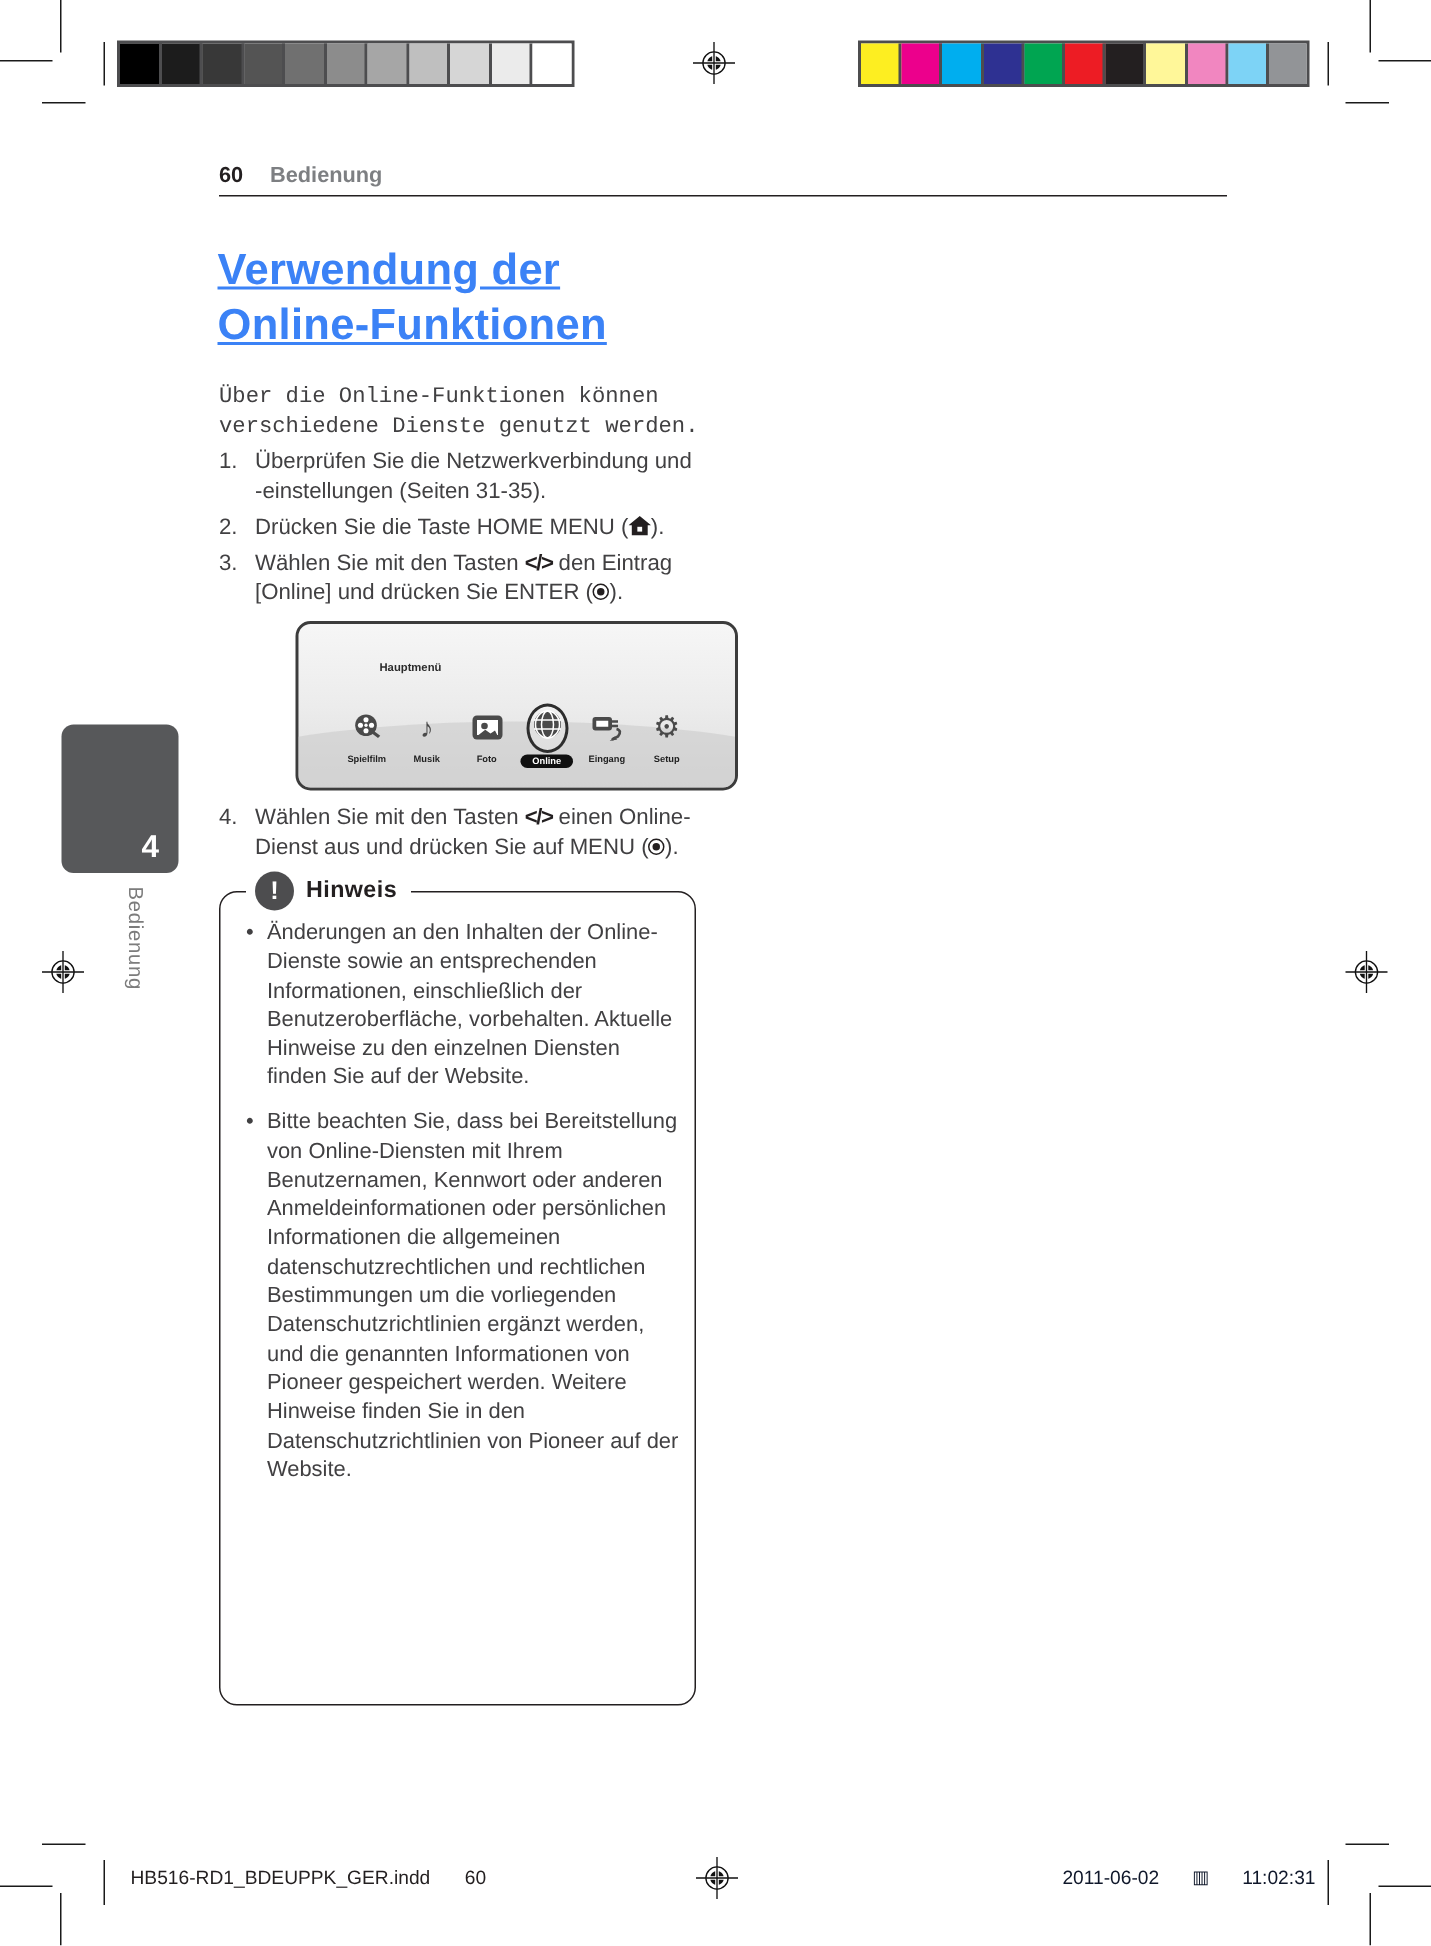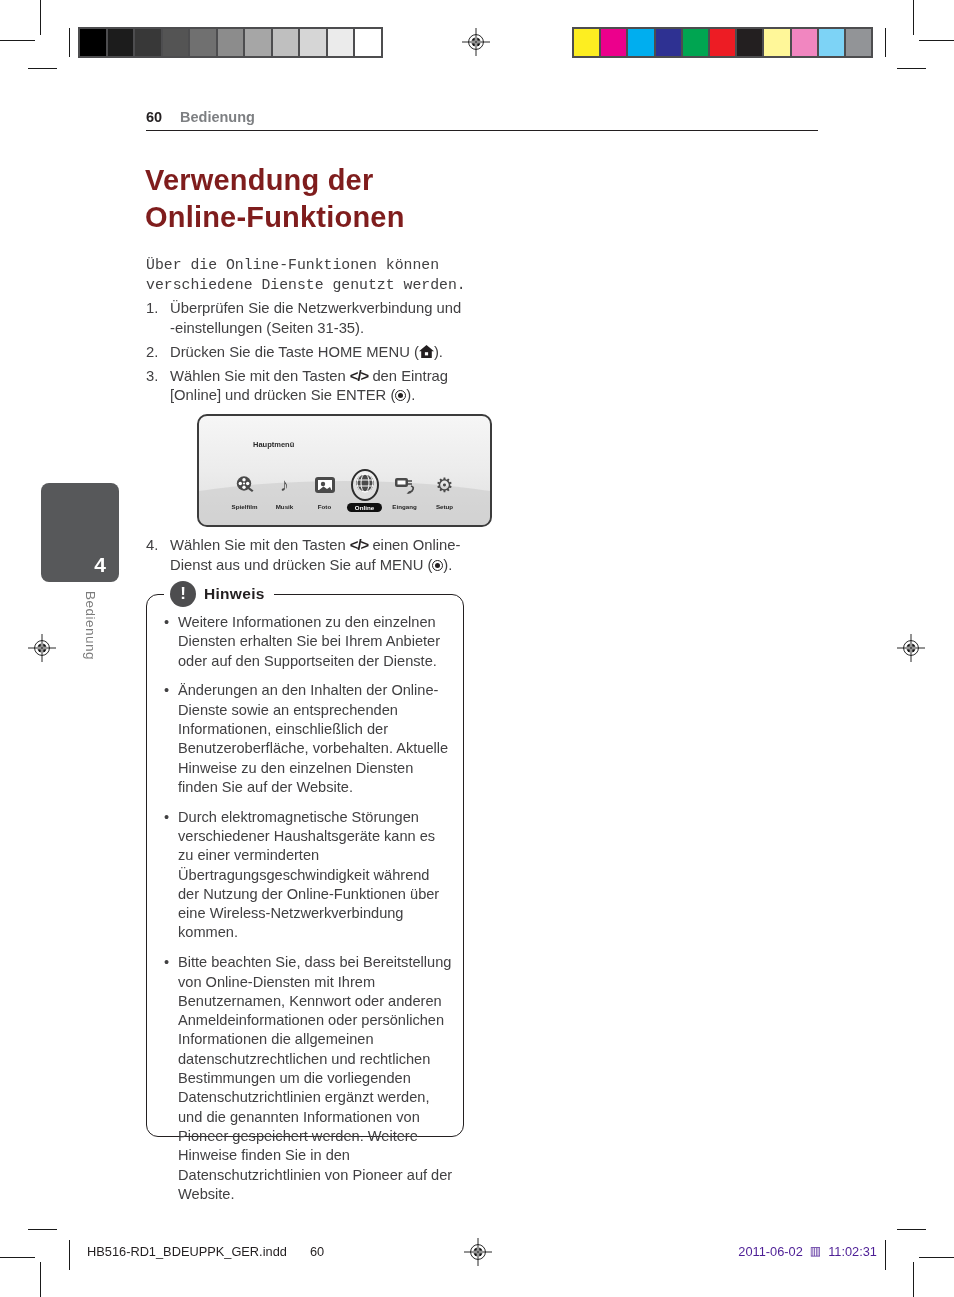--- a/index.html
+++ b/index.html
@@ -17,21 +17,21 @@
   #graybar{left:78px;top:27px;width:305px;height:31px;}
   #colorbar{left:572px;top:27px;width:301px;height:31px;}
 
   
   .hdr-num{left:146px;top:109px;font-size:14.5px;font-weight:bold;color:#231f20;}
   .hdr-sec{left:180px;top:109px;font-size:14.5px;font-weight:bold;color:#7d7f82;}
   .hdr-rule{left:146px;top:130px;width:672px;height:1px;background:#231f20;}
 
   
   .page-title{left:145px;top:162px;width:330px;font-size:29px;line-height:37px;
-    font-weight:bold;color:#7f1d1d;letter-spacing:.2px;}
+    font-weight:bold;color:#3b82f6;letter-spacing:.2px;text-decoration:underline;}
   .intro{left:146px;top:256px;width:322px;font-size:14.8px;line-height:19.5px;color:#414042;font-family:Liberation Mono, monospace;}
   .steps{left:146px;top:299px;width:320px;}
   .step{display:flex;margin-bottom:4.5px;font-size:14.8px;line-height:19.5px;color:#414042;}
   .step .num{width:24px;flex:none;}
   .step .txt{flex:1;}
   .keys{font-weight:bold;color:#231f20;letter-spacing:-1px;}
   .enter-icon{display:inline-block;width:9px;height:9px;border:1.8px solid #231f20;
     border-radius:50%;position:relative;top:1px;}
   .enter-icon i{position:absolute;left:2px;top:2px;right:2px;bottom:2px;background:#231f20;border-radius:50%;}
   .home-icon{display:inline-block;position:relative;top:1px;}
@@ -64,21 +64,21 @@
     font-size:14.6px;line-height:19.3px;color:#414042;}
   .note li:before{content:"•";position:absolute;left:0;top:0;color:#414042;}
 
   
   .tab{left:41px;top:483px;width:78px;height:99px;background:#57585a;border-radius:8px;}
   .tab .n{position:absolute;right:13px;bottom:5px;color:#fff;font-size:21px;font-weight:bold;}
   .vert-label{left:83px;top:591px;writing-mode:vertical-rl;font-size:13.5px;color:#7c7c7c;letter-spacing:.5px;}
 
   
   .foot-left{left:87px;top:1244px;font-size:12.8px;display:flex;gap:23px;color:#231f20;}
-  .foot-right{right:77px;top:1244px;font-size:12.8px;display:flex;gap:7px;color:#4c1d95;}
+  .foot-right{right:77px;top:1244px;font-size:12.8px;display:flex;gap:22px;color:#0f172a;}
   .tofu{font-size:12px;}
 </style>
 </head>
 <body>
 
 <div class="mark-line" style="left:40px;top:0;width:1px;height:35px;"></div>
 <div class="mark-line" style="left:0;top:40px;width:35px;height:1px;"></div>
 <div class="mark-line" style="left:69px;top:28px;width:1px;height:29px;"></div>
 <div class="mark-line" style="left:28px;top:68px;width:29px;height:1px;"></div>
 <div class="mark-line" style="left:913px;top:0;width:1px;height:35px;"></div>
@@ -247,23 +247,21 @@
     <span class="txt"><span>Wählen Sie mit den Tasten </span><span class="keys">&lt;/&gt;</span><span> einen Online-Dienst aus und drücken Sie auf MENU (</span><span class="enter-icon"><i></i></span><span>).</span></span>
   </div>
 </div>
 
 <div class="abs note">
   <div class="note-head">
     <span class="note-ico">!</span>
     <span class="note-title">Hinweis</span>
   </div>
   <ul>
-    <li>Weitere Informationen zu den einzelnen Diensten erhalten Sie bei Ihrem Anbieter oder auf den Supportseiten der Dienste.</li>
     <li>Änderungen an den Inhalten der Online-Dienste sowie an entsprechenden Informationen, einschließlich der Benutzeroberfläche, vorbehalten. Aktuelle Hinweise zu den einzelnen Diensten finden Sie auf der Website.</li>
-    <li>Durch elektromagnetische Störungen verschiedener Haushaltsgeräte kann es zu einer verminderten Übertragungsgeschwindigkeit während der Nutzung der Online-Funktionen über eine Wireless-Netzwerkverbindung kommen.</li>
     <li>Bitte beachten Sie, dass bei Bereitstellung von Online-Diensten mit Ihrem Benutzernamen, Kennwort oder anderen Anmeldeinformationen oder persönlichen Informationen die allgemeinen datenschutzrechtlichen und rechtlichen Bestimmungen um die vorliegenden Datenschutzrichtlinien ergänzt werden, und die genannten Informationen von Pioneer gespeichert werden. Weitere Hinweise finden Sie in den Datenschutzrichtlinien von Pioneer auf der Website.</li>
   </ul>
 </div>
 
 <div class="abs tab">
   <span class="n">4</span>
 </div>
 <div class="abs vert-label">Bedienung</div>
 
 <div class="abs foot-left">

